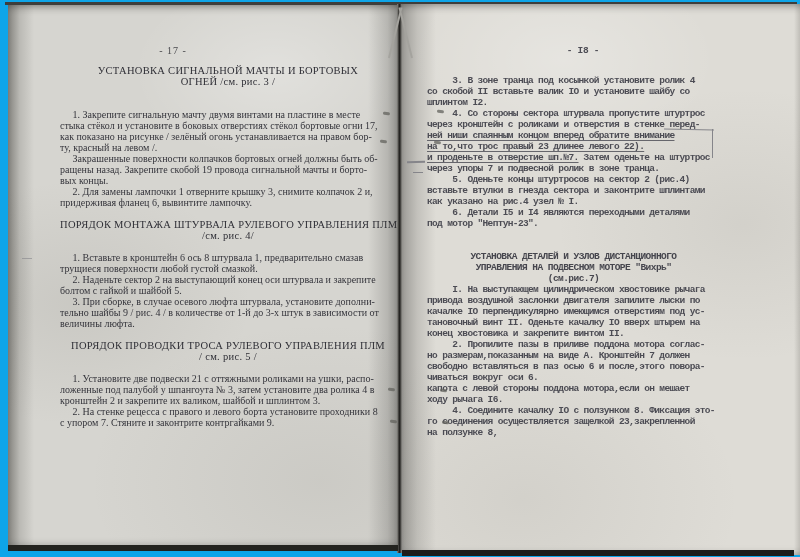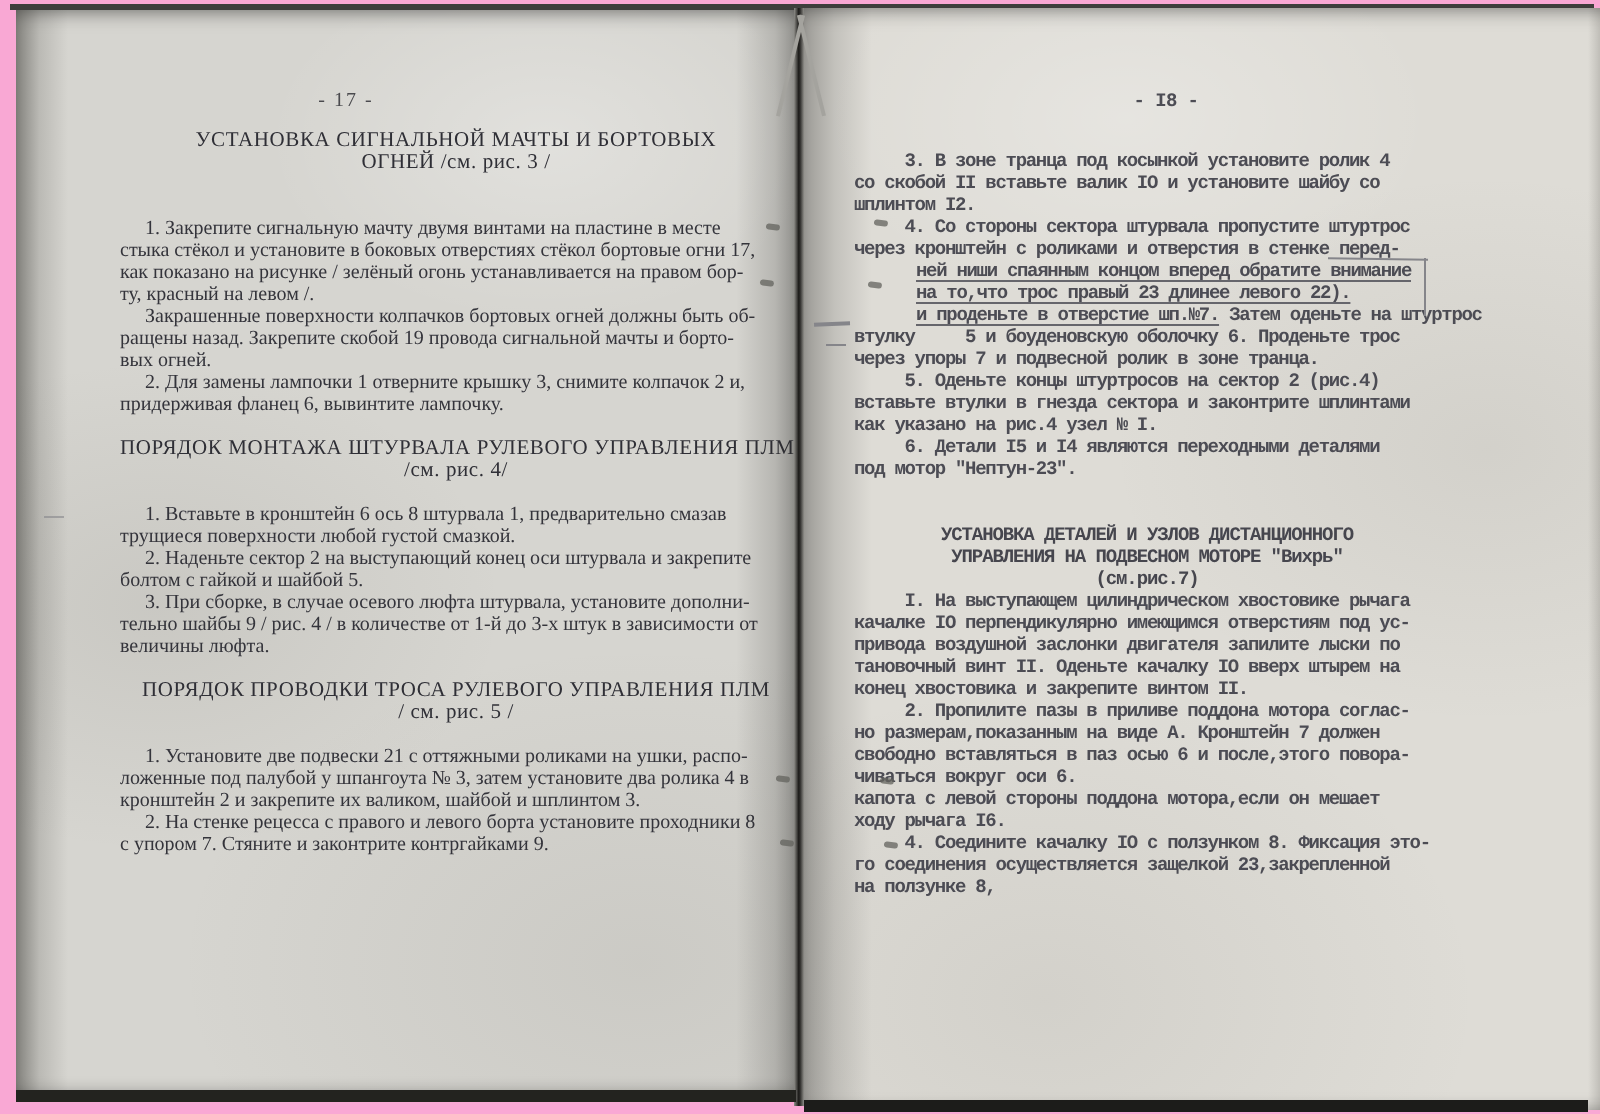--- a/index.html
+++ b/index.html
@@ -1,17 +1,17 @@
 <!DOCTYPE html>
 <html lang="ru"><head>
 <meta charset="utf-8">
 <title>Scanned manual spread, pages 17-18</title>
 <style>
   html,body{margin:0;padding:0;background:#8e8e8e;font-family:"Liberation Sans",sans-serif;}
-  .scan{position:relative;width:800px;height:557px;background:#f9a8d4;overflow:hidden;}
+  .scan{position:relative;width:800px;height:557px;background:#0ea5e9;overflow:hidden;}
 
   
   .top-strip{position:absolute;left:5px;right:3px;top:2px;height:3px;background:#3e3e3c;}
 
   
   .page{position:absolute;overflow:hidden;}
   .page-left{left:8px;top:5px;width:390px;height:542px;
     background:
       radial-gradient(200px 130px at 68% 12%, rgba(255,255,255,.28), transparent 70%),
       radial-gradient(240px 170px at 18% 55%, rgba(110,108,100,.12), transparent 72%),
@@ -47,21 +47,21 @@
 
   
   .stitch{position:absolute;width:7px;height:2.5px;border-radius:2px;background:#63635d;opacity:.75;transform:rotate(8deg);}
   .pencil{position:absolute;background:#85858a;}
 
   
   .pnum{position:absolute;width:100%;text-align:center;}
   .col{position:absolute;}
   .ln{white-space:pre;height:11px;line-height:11px;}
   .ctr{text-align:center;}
-  .ul, .ln .ul{text-decoration:underline;text-decoration-color:#66666c;text-underline-offset:2px;margin-left:31px;}
+  .ul, .ln .ul{text-decoration:underline;text-decoration-color:#66666c;text-underline-offset:2px;}
 
   
   .page-left .pnum{top:40px;transform:translateX(-30px);
     font-family:"Liberation Serif",serif;font-size:10px;color:#4a4a4e;letter-spacing:1px;}
   .col-left{left:52px;top:60px;width:336px;
     font-family:"Liberation Serif",serif;font-size:10px;color:#34343b;}
   .col-left .ctr{font-size:10.5px;letter-spacing:.3px;color:#2f2f36;}
 
   
   .page-right .pnum{top:41px;transform:translateX(-32px);
@@ -83,21 +83,21 @@
         <div class="ln ctr">УСТАНОВКА СИГНАЛЬНОЙ МАЧТЫ И БОРТОВЫХ</div>
         <div class="ln ctr">ОГНЕЙ /см. рис. 3 /</div>
         <div class="ln">&nbsp;</div>
         <div class="ln">&nbsp;</div>
         <div class="ln">     1. Закрепите сигнальную мачту двумя винтами на пластине в месте</div>
         <div class="ln">стыка стёкол и установите в боковых отверстиях стёкол бортовые огни 17,</div>
         <div class="ln">как показано на рисунке / зелёный огонь устанавливается на правом бор-</div>
         <div class="ln">ту, красный на левом /.</div>
         <div class="ln">     Закрашенные поверхности колпачков бортовых огней должны быть об-</div>
         <div class="ln">ращены назад. Закрепите скобой 19 провода сигнальной мачты и борто-</div>
-        <div class="ln">вых огней.</div>
+        <div class="ln">вых концы.</div>
         <div class="ln">     2. Для замены лампочки 1 отверните крышку 3, снимите колпачок 2 и,</div>
         <div class="ln">придерживая фланец 6, вывинтите лампочку.</div>
         <div class="ln">&nbsp;</div>
         <div class="ln ctr">ПОРЯДОК МОНТАЖА ШТУРВАЛА РУЛЕВОГО УПРАВЛЕНИЯ ПЛМ</div>
         <div class="ln ctr">/см. рис. 4/</div>
         <div class="ln">&nbsp;</div>
         <div class="ln">     1. Вставьте в кронштейн 6 ось 8 штурвала 1, предварительно смазав</div>
         <div class="ln">трущиеся поверхности любой густой смазкой.</div>
         <div class="ln">     2. Наденьте сектор 2 на выступающий конец оси штурвала и закрепите</div>
         <div class="ln">болтом с гайкой и шайбой 5.</div>
@@ -120,35 +120,34 @@
     <div class="pnum">- I8 -</div>
     <div class="col col-right">
         <div class="ln">     3. В зоне транца под косынкой установите ролик 4</div>
         <div class="ln">со скобой II вставьте валик IO и установите шайбу со</div>
         <div class="ln">шплинтом I2.</div>
         <div class="ln">     4. Со стороны сектора штурвала пропустите штуртрос</div>
         <div class="ln">через кронштейн с роликами и отверстия в стенке перед-</div>
         <div class="ln ul">ней ниши спаянным концом вперед обратите внимание</div>
         <div class="ln ul">на то,что трос правый 23 длинее левого 22).</div>
         <div class="ln"><span class="ul">и проденьте в отверстие шп.№7.</span> Затем оденьте на штуртрос</div>
-        <div class="ln">втулку     5 и боуденовскую оболочку 6. Проденьте трос</div>
         <div class="ln">через упоры 7 и подвесной ролик в зоне транца.</div>
         <div class="ln">     5. Оденьте концы штуртросов на сектор 2 (рис.4)</div>
         <div class="ln">вставьте втулки в гнезда сектора и законтрите шплинтами</div>
         <div class="ln">как указано на рис.4 узел № I.</div>
         <div class="ln">     6. Детали I5 и I4 являются переходными деталями</div>
         <div class="ln">под мотор "Нептун-23".</div>
         <div class="ln">&nbsp;</div>
         <div class="ln">&nbsp;</div>
         <div class="ln ctr">УСТАНОВКА ДЕТАЛЕЙ И УЗЛОВ ДИСТАНЦИОННОГО</div>
         <div class="ln ctr">УПРАВЛЕНИЯ НА ПОДВЕСНОМ МОТОРЕ "Вихрь"</div>
         <div class="ln ctr">(см.рис.7)</div>
         <div class="ln">     I. На выступающем цилиндрическом хвостовике рычага</div>
+        <div class="ln">привода воздушной заслонки двигателя запилите лыски по</div>
         <div class="ln">качалке IO перпендикулярно имеющимся отверстиям под ус-</div>
-        <div class="ln">привода воздушной заслонки двигателя запилите лыски по</div>
         <div class="ln">тановочный винт II. Оденьте качалку IO вверх штырем на</div>
         <div class="ln">конец хвостовика и закрепите винтом II.</div>
         <div class="ln">     2. Пропилите пазы в приливе поддона мотора соглас-</div>
         <div class="ln">но размерам,показанным на виде А. Кронштейн 7 должен</div>
         <div class="ln">свободно вставляться в паз осью 6 и после,этого повора-</div>
         <div class="ln">чиваться вокруг оси 6.</div>
         <div class="ln">капота с левой стороны поддона мотора,если он мешает</div>
         <div class="ln">ходу рычага I6.</div>
         <div class="ln">     4. Соедините качалку IO с ползунком 8. Фиксация это-</div>
         <div class="ln">го соединения осуществляется защелкой 23,закрепленной</div>

